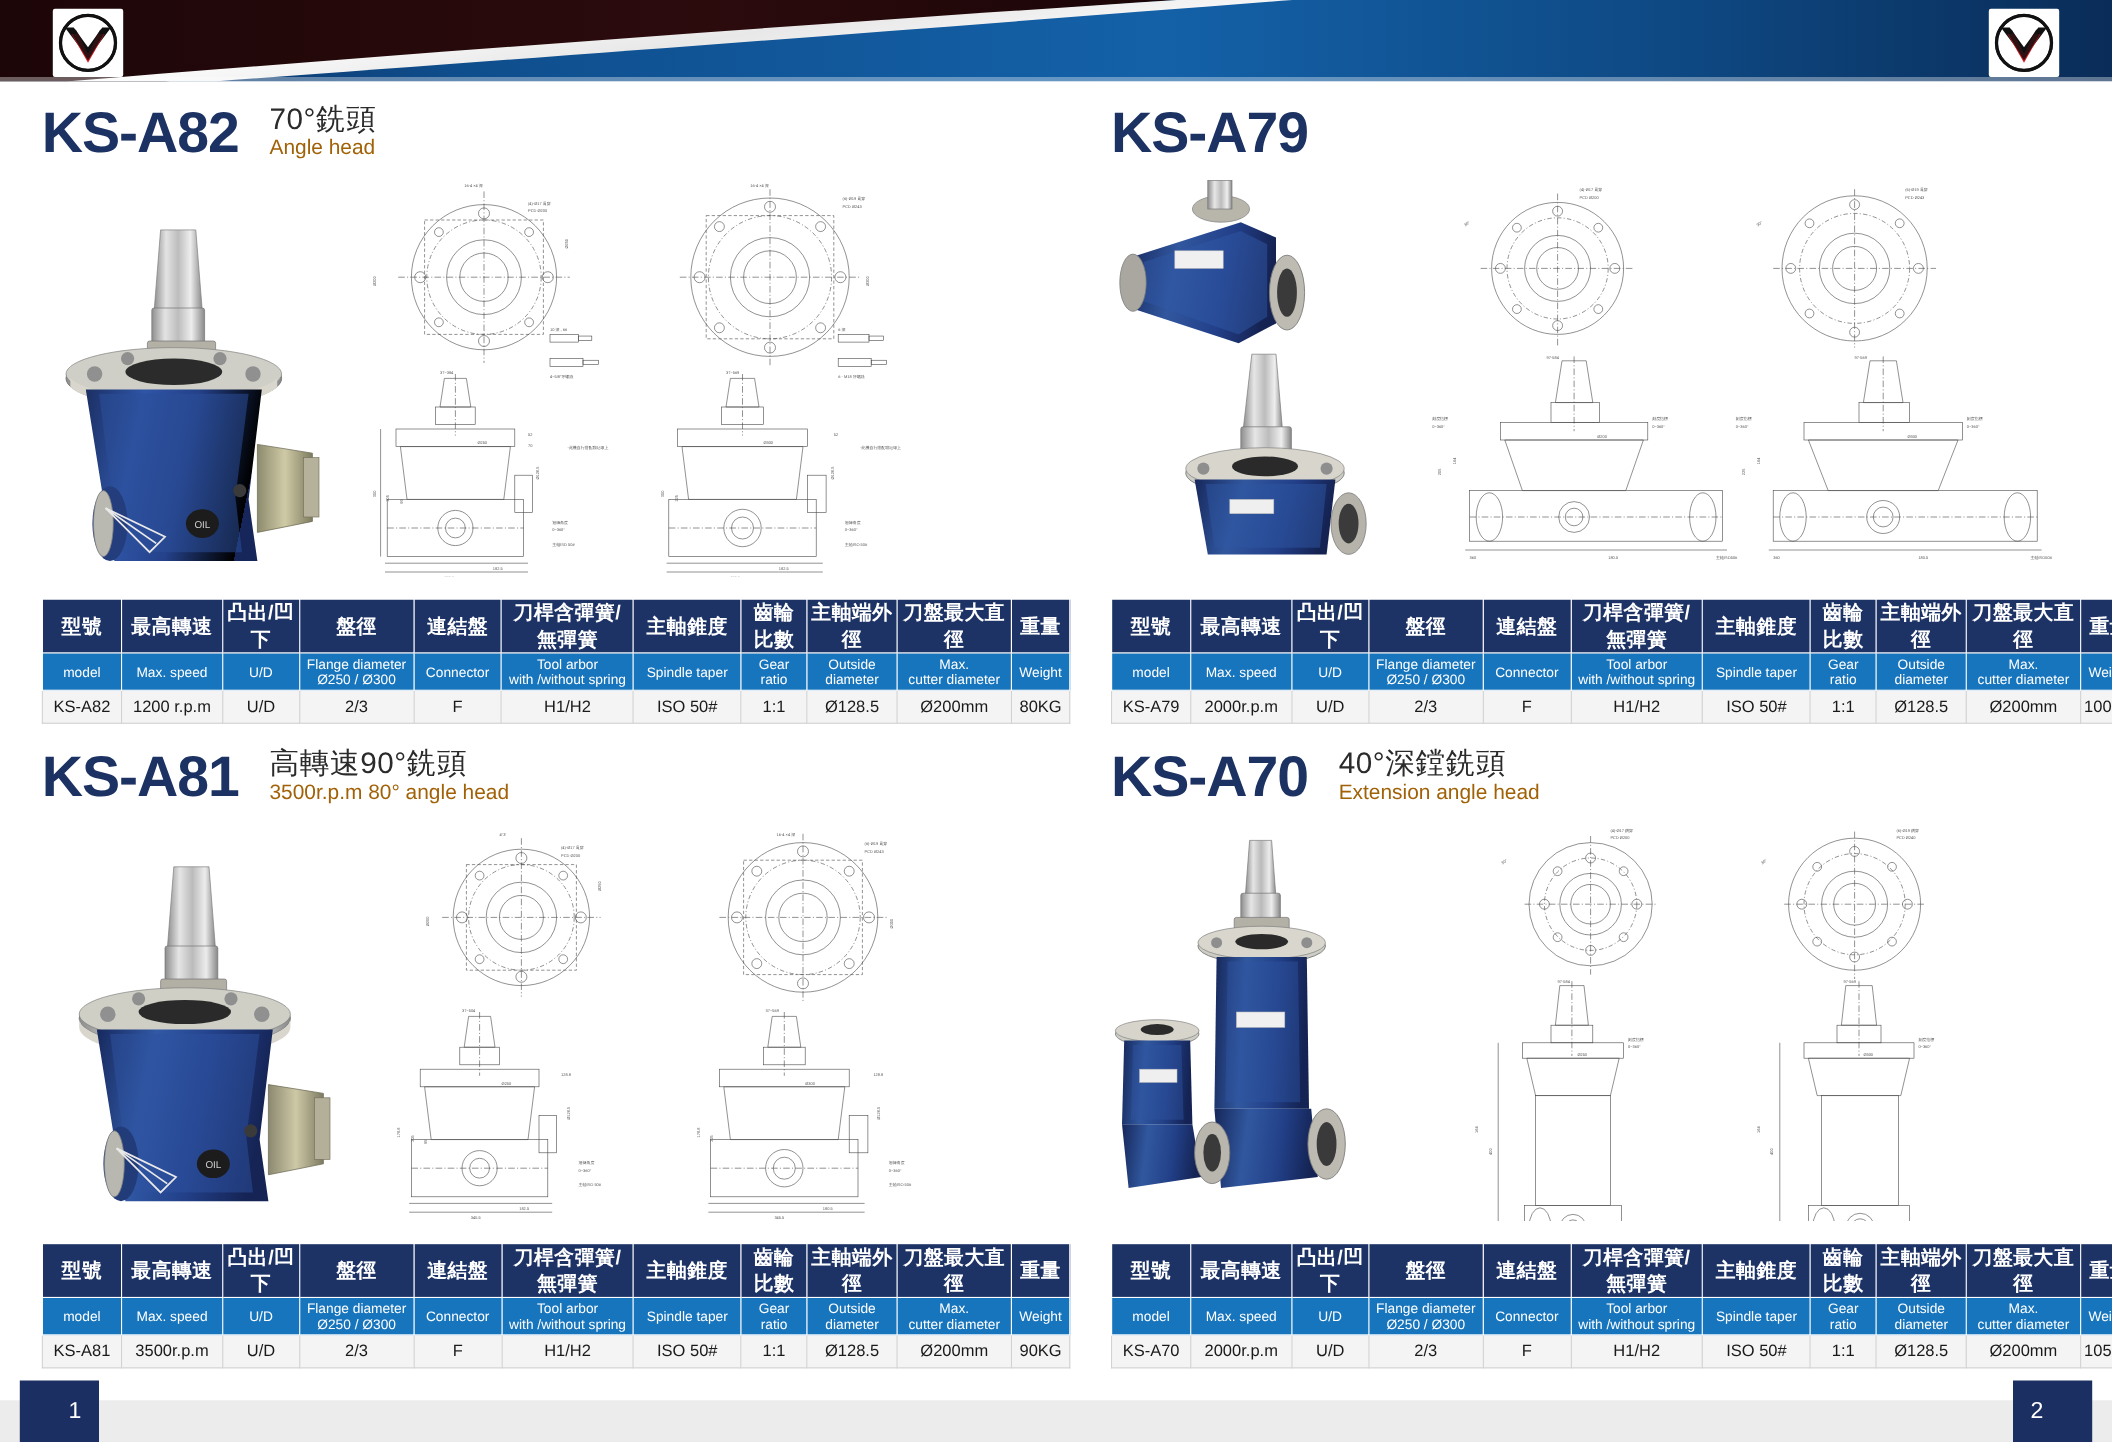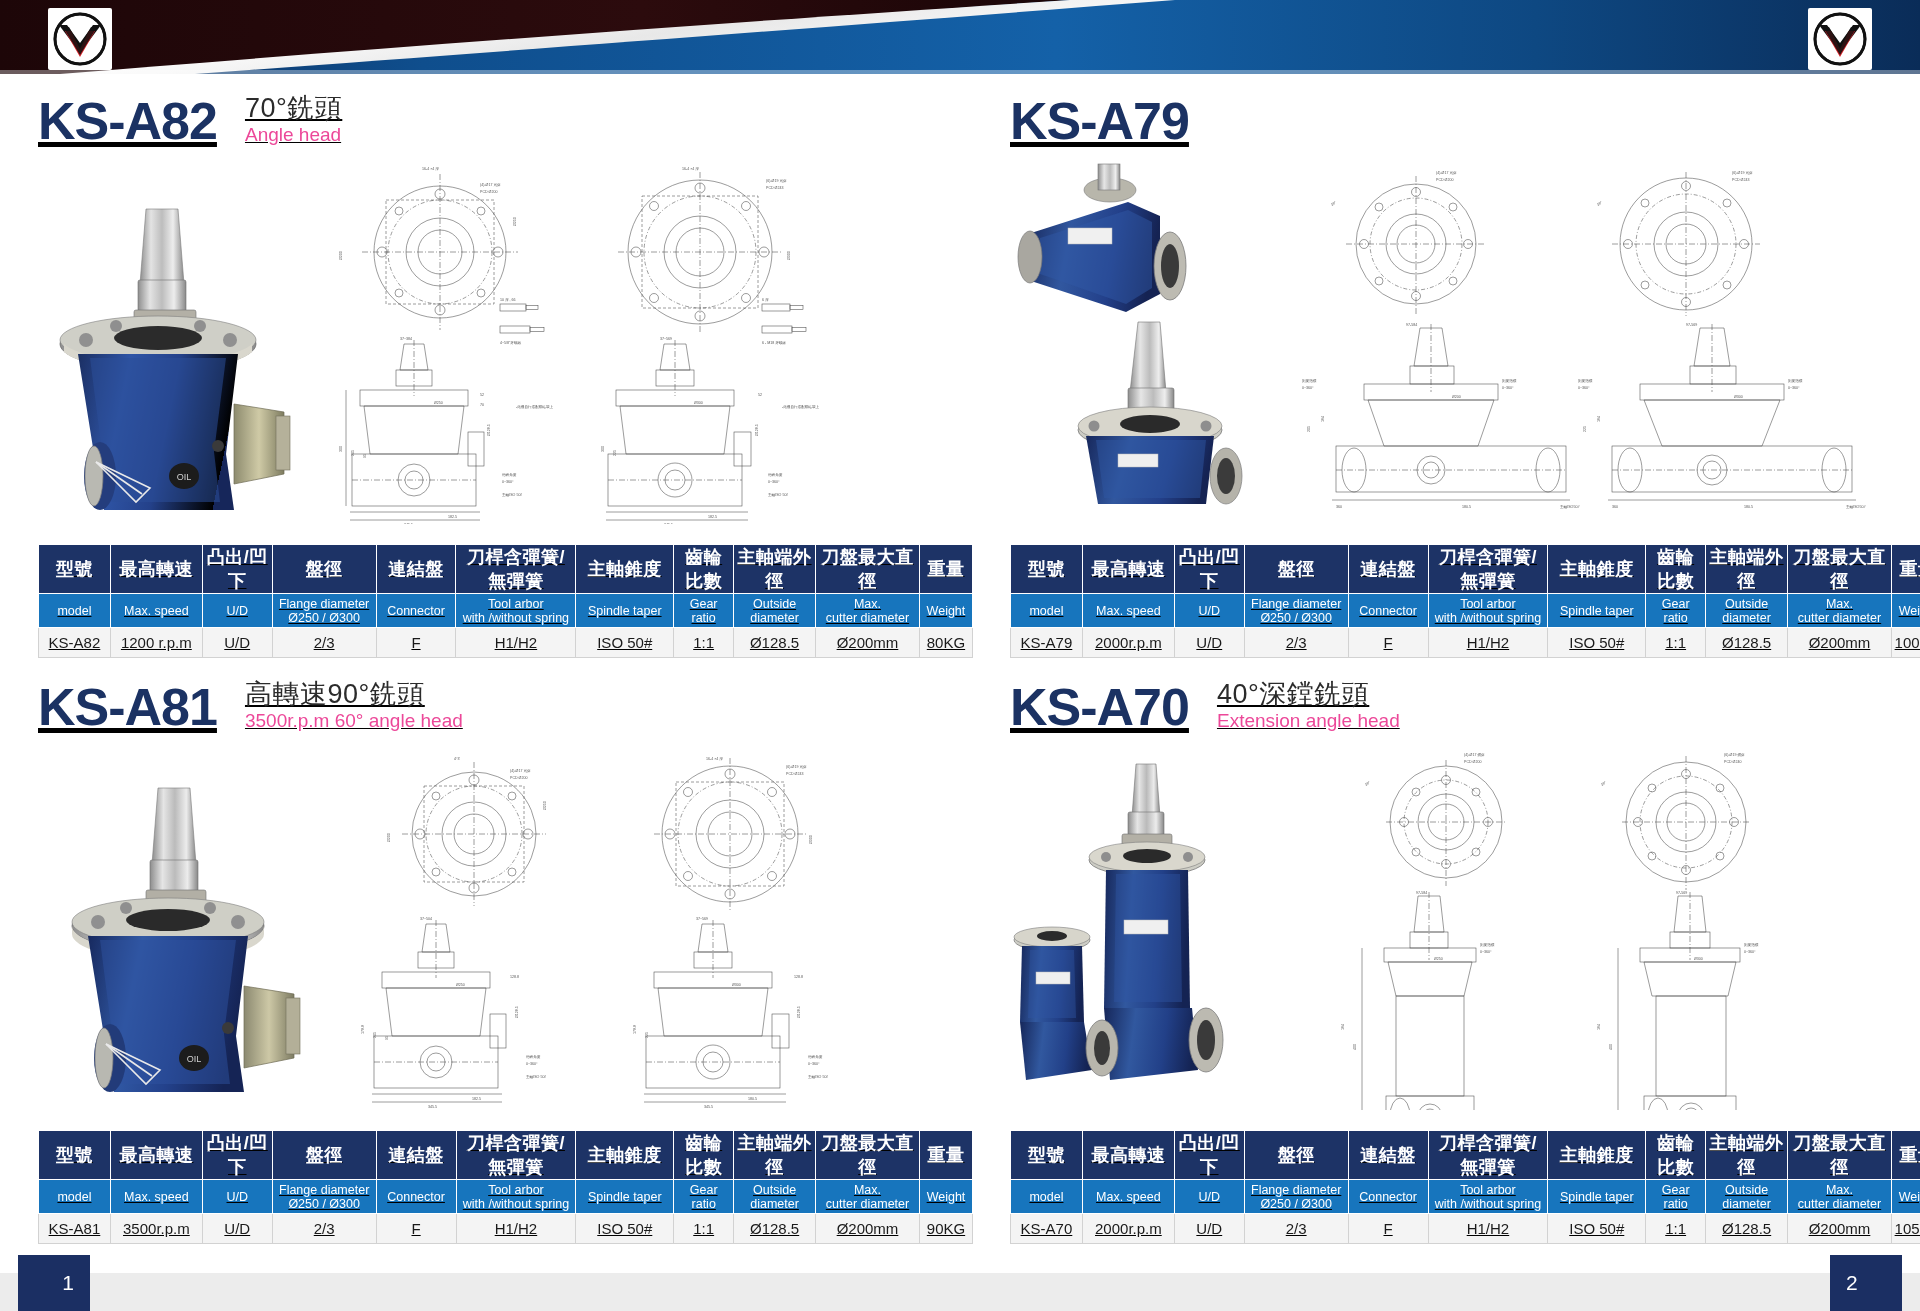--- a/index.html
+++ b/index.html
@@ -18,35 +18,35 @@
   .logo-badge {
     position:absolute; top:8px; width:64px; height:62px;
     background:#ffffff; border-radius:2px;
     display:flex; align-items:center; justify-content:center;
   }
   .logo-left { left:48px; }
   .logo-right { right:48px; }
 
   
   .content { position:absolute; left:0; top:74px; width:1920px; height:1175px; }
-  .col { position:absolute; width:935px;text-decoration:underline; }
+  .col { position:absolute; width:935px; }
   .col-left { left:38px; }
   .col-right { left:1010px; }
   .row-top { top:12px; }
   .row-bot { top:598px; }
 
   
   .prod-head { display:flex; align-items:flex-end; height:62px; margin-bottom:4px; }
   .model-code {
     font-size:52px; font-weight:bold; color:#1b3263;
     letter-spacing:-1px; line-height:54px;
   }
   .title-block { margin-left:28px; padding-bottom:2px; }
   .title-cn { font-size:27px; color:#2b2b2b; line-height:30px; font-weight:500; letter-spacing:0.5px;}
-  .title-en { font-size:19px; color:#ec4899; line-height:23px; }
+  .title-en { font-size:19px; color:#a16207; line-height:23px; }
 
   
   .prod-body { position:relative; height:370px; margin-top:6px; }
   .photo-area { position:absolute; left:0; top:0; width:265px; height:370px; }
   .draw-area  { position:absolute; left:272px; top:0; width:663px; height:370px; }
 
   
   .spec-table { width:935px; border-collapse:collapse; margin-top:20px; font-size:0; }
   .spec-table td, .spec-table th {
     border:1px solid #ffffff;
@@ -591,21 +591,21 @@
         </tr>
       </tbody>
         </table>
     </div>
 
     <div class="col col-left row-bot">
       <div class="prod-head">
         <div class="model-code">KS-A81</div>
         <div class="title-block">
           <div class="title-cn">高轉速90°銑頭</div>
-          <div class="title-en">3500r.p.m 60° angle head</div>
+          <div class="title-en">3500r.p.m 80° angle head</div>
         </div>
       </div>
       <div class="prod-body">
         <div class="photo-area">
           <svg width="265" height="370" viewBox="0 0 265 370">
             <defs>
               <linearGradient id="steel81" x1="0" y1="0" x2="1" y2="0">
                 <stop offset="0%" stop-color="#8d8d8d"></stop>
                   <stop offset="26%" stop-color="#e5e5e5"></stop>
                 <stop offset="52%" stop-color="#bbbbbb"></stop>

